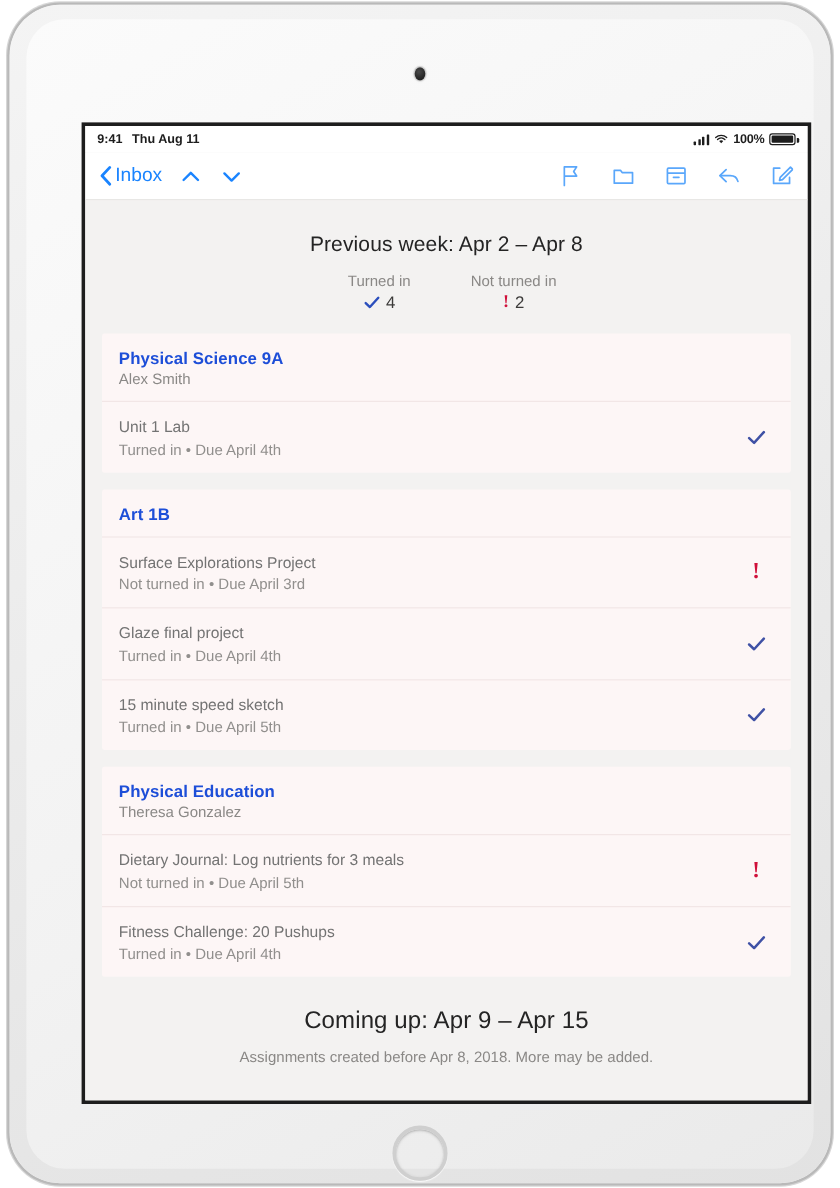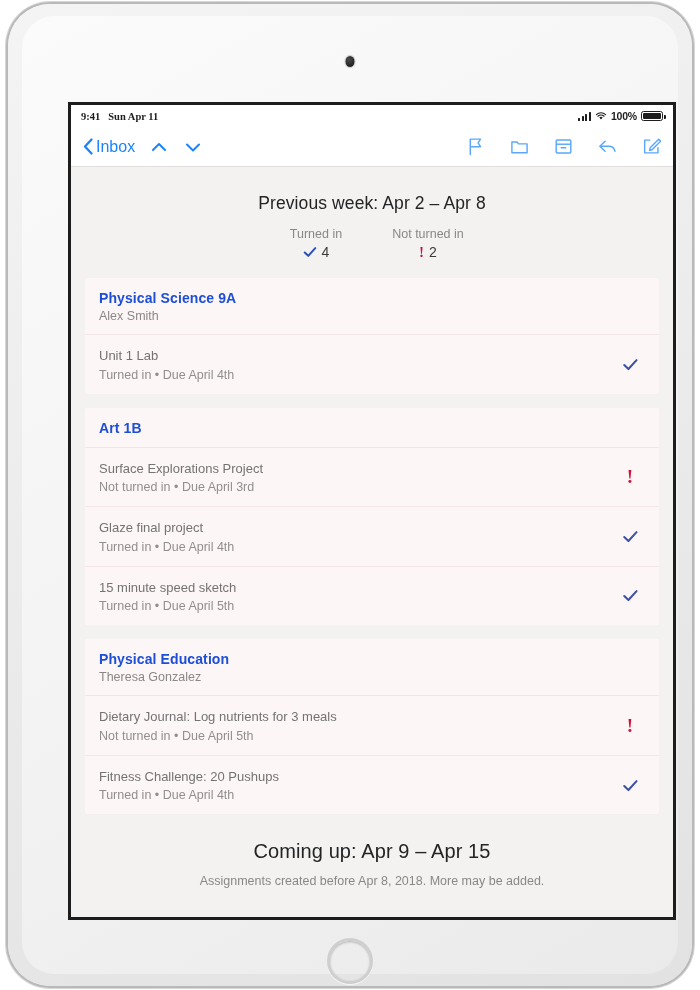--- a/index.html
+++ b/index.html
@@ -58,21 +58,21 @@
   }
 
   
   .statusbar {
     height:22px;
     background:#ffffff;
     display:flex; align-items:center;
     padding:0 10px;
     font-size:10.5px; font-weight:bold; color:#1d1d1d;
   }
-  .sb-left { display:flex; align-items:center; gap:8px;font-family:Liberation Serif, serif; }
+  .sb-left { display:flex; align-items:center; gap:8px; }
   .sb-right { margin-left:auto; display:flex; align-items:center; gap:4px; }
   .sig-bars { display:flex; align-items:flex-end; gap:1.5px; height:9px; }
   .sig-bars i { display:block; width:2px; background:#1d1d1d; border-radius:.5px; }
   .sig-bars i:nth-child(1){ height:3px; }
   .sig-bars i:nth-child(2){ height:5px; }
   .sig-bars i:nth-child(3){ height:7px; }
   .sig-bars i:nth-child(4){ height:9px; }
   .wifi-ico { width:12px; height:10px; }
   .batt-pct { font-size:10.5px; font-weight:bold; letter-spacing:-.2px; }
   .batt {
@@ -196,21 +196,21 @@
   <div class="device">
     <div class="device-inner">
       <div class="camera"></div>
       <div class="home-button"></div>
 
       <div class="screen">
 
         <div class="statusbar">
           <div class="sb-left">
             <span>9:41</span>
-            <span>Sun Apr 11</span>
+            <span>Thu Aug 11</span>
           </div>
           <div class="sb-right">
             <span class="sig-bars">
               <i></i>
                 <i></i>
                 <i></i>
                 <i></i>
             </span>
             <svg class="wifi-ico" viewBox="0 0 16 12">
               <path d="M8 10.6 5.7 8.1a3.4 3.4 0 0 1 4.6 0z" fill="#1d1d1d"></path>

